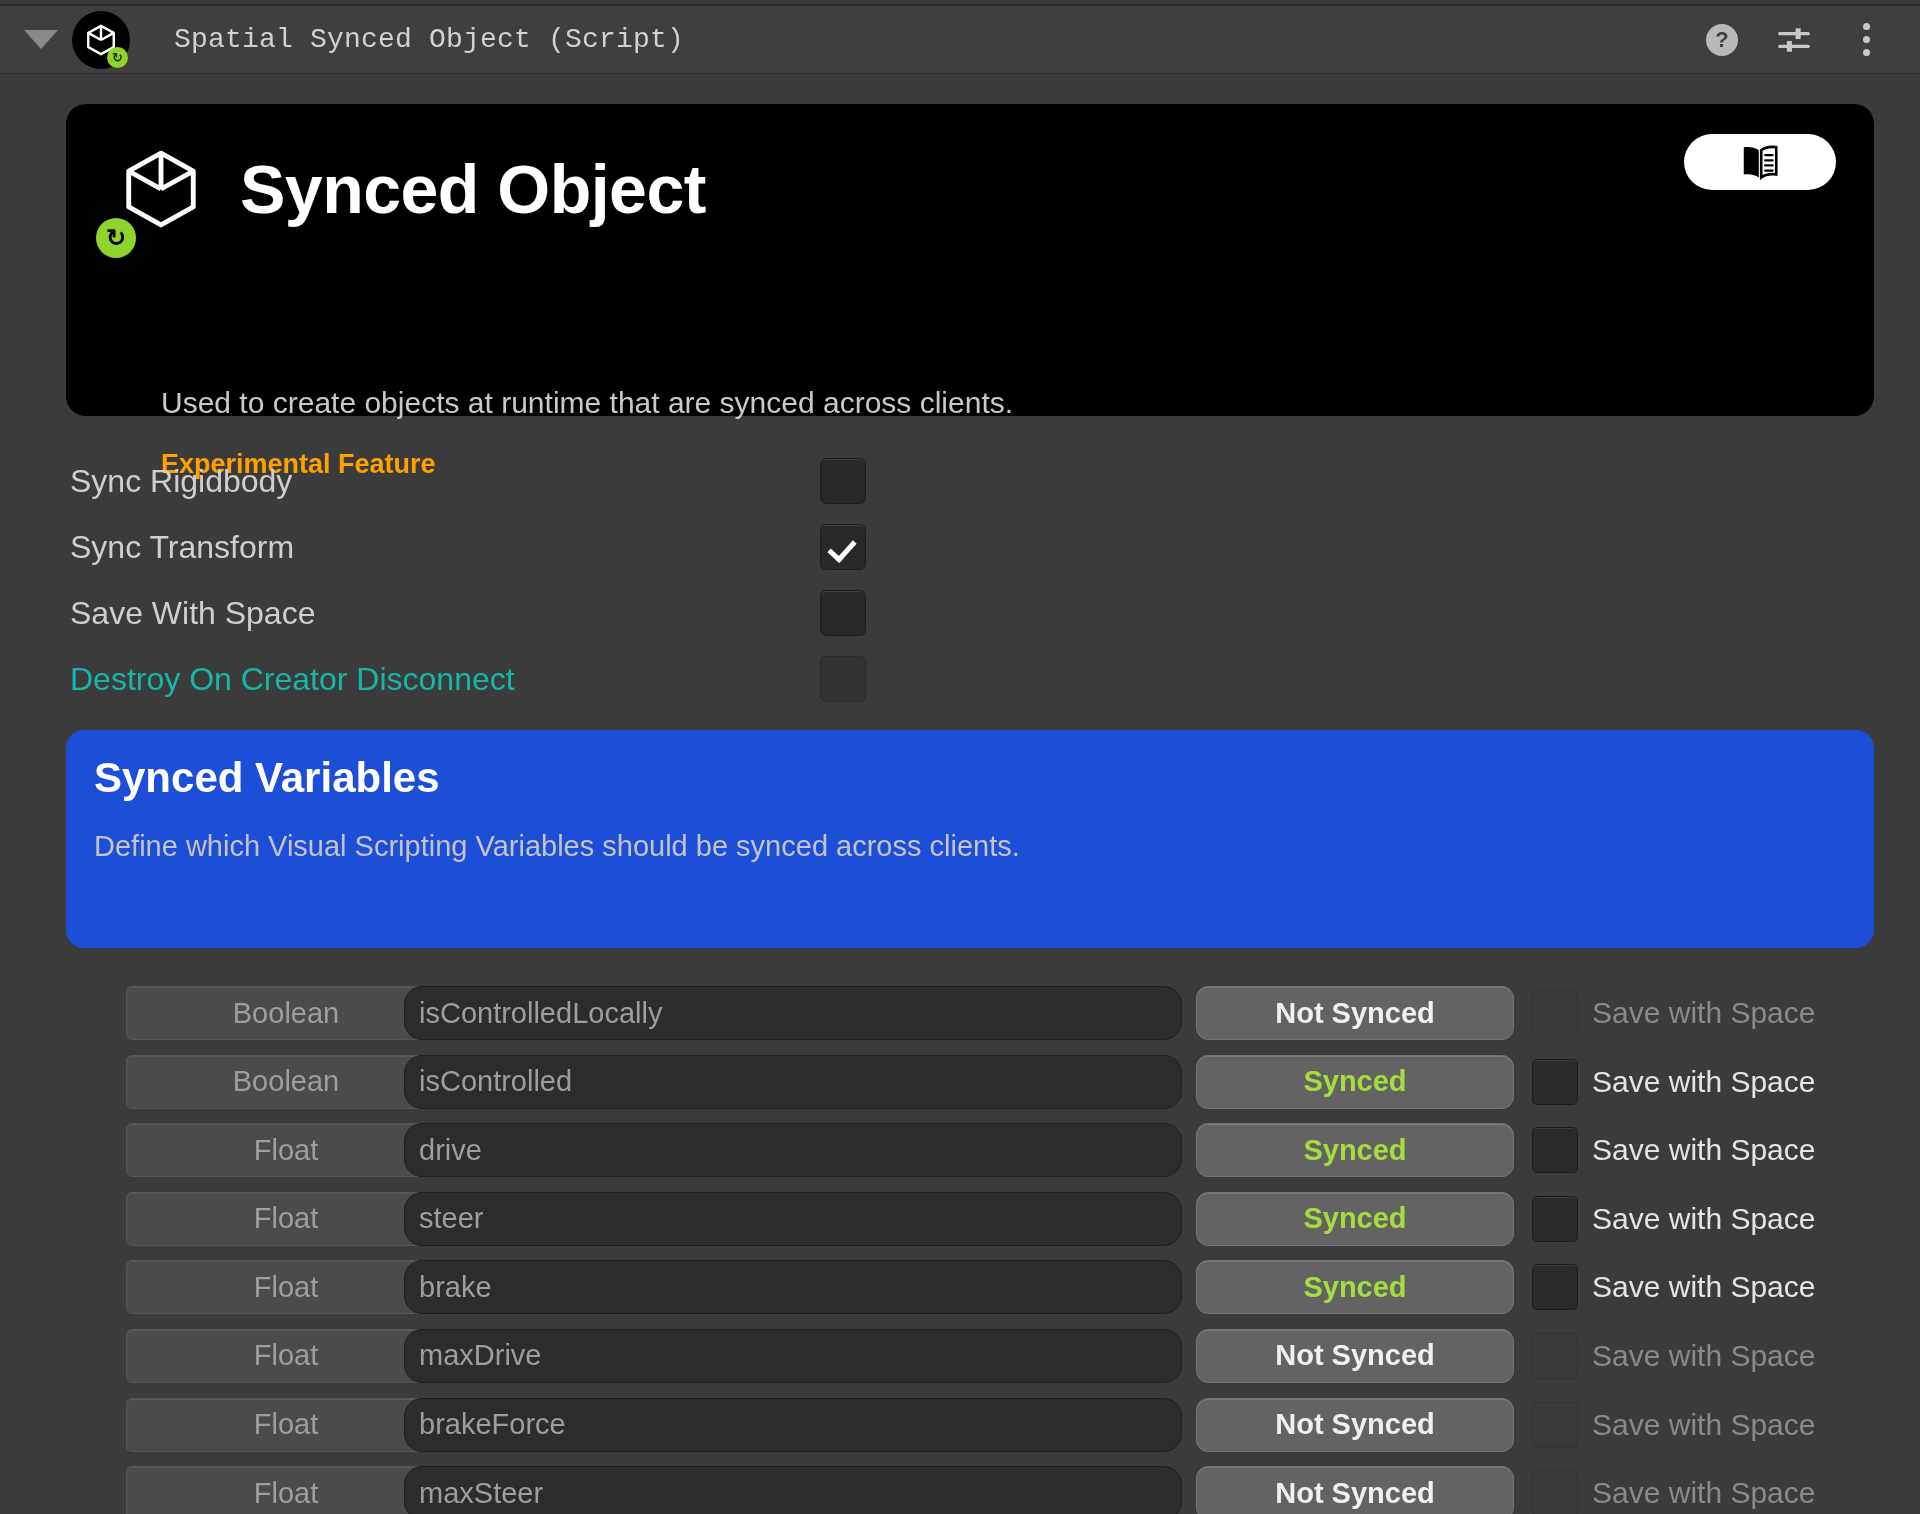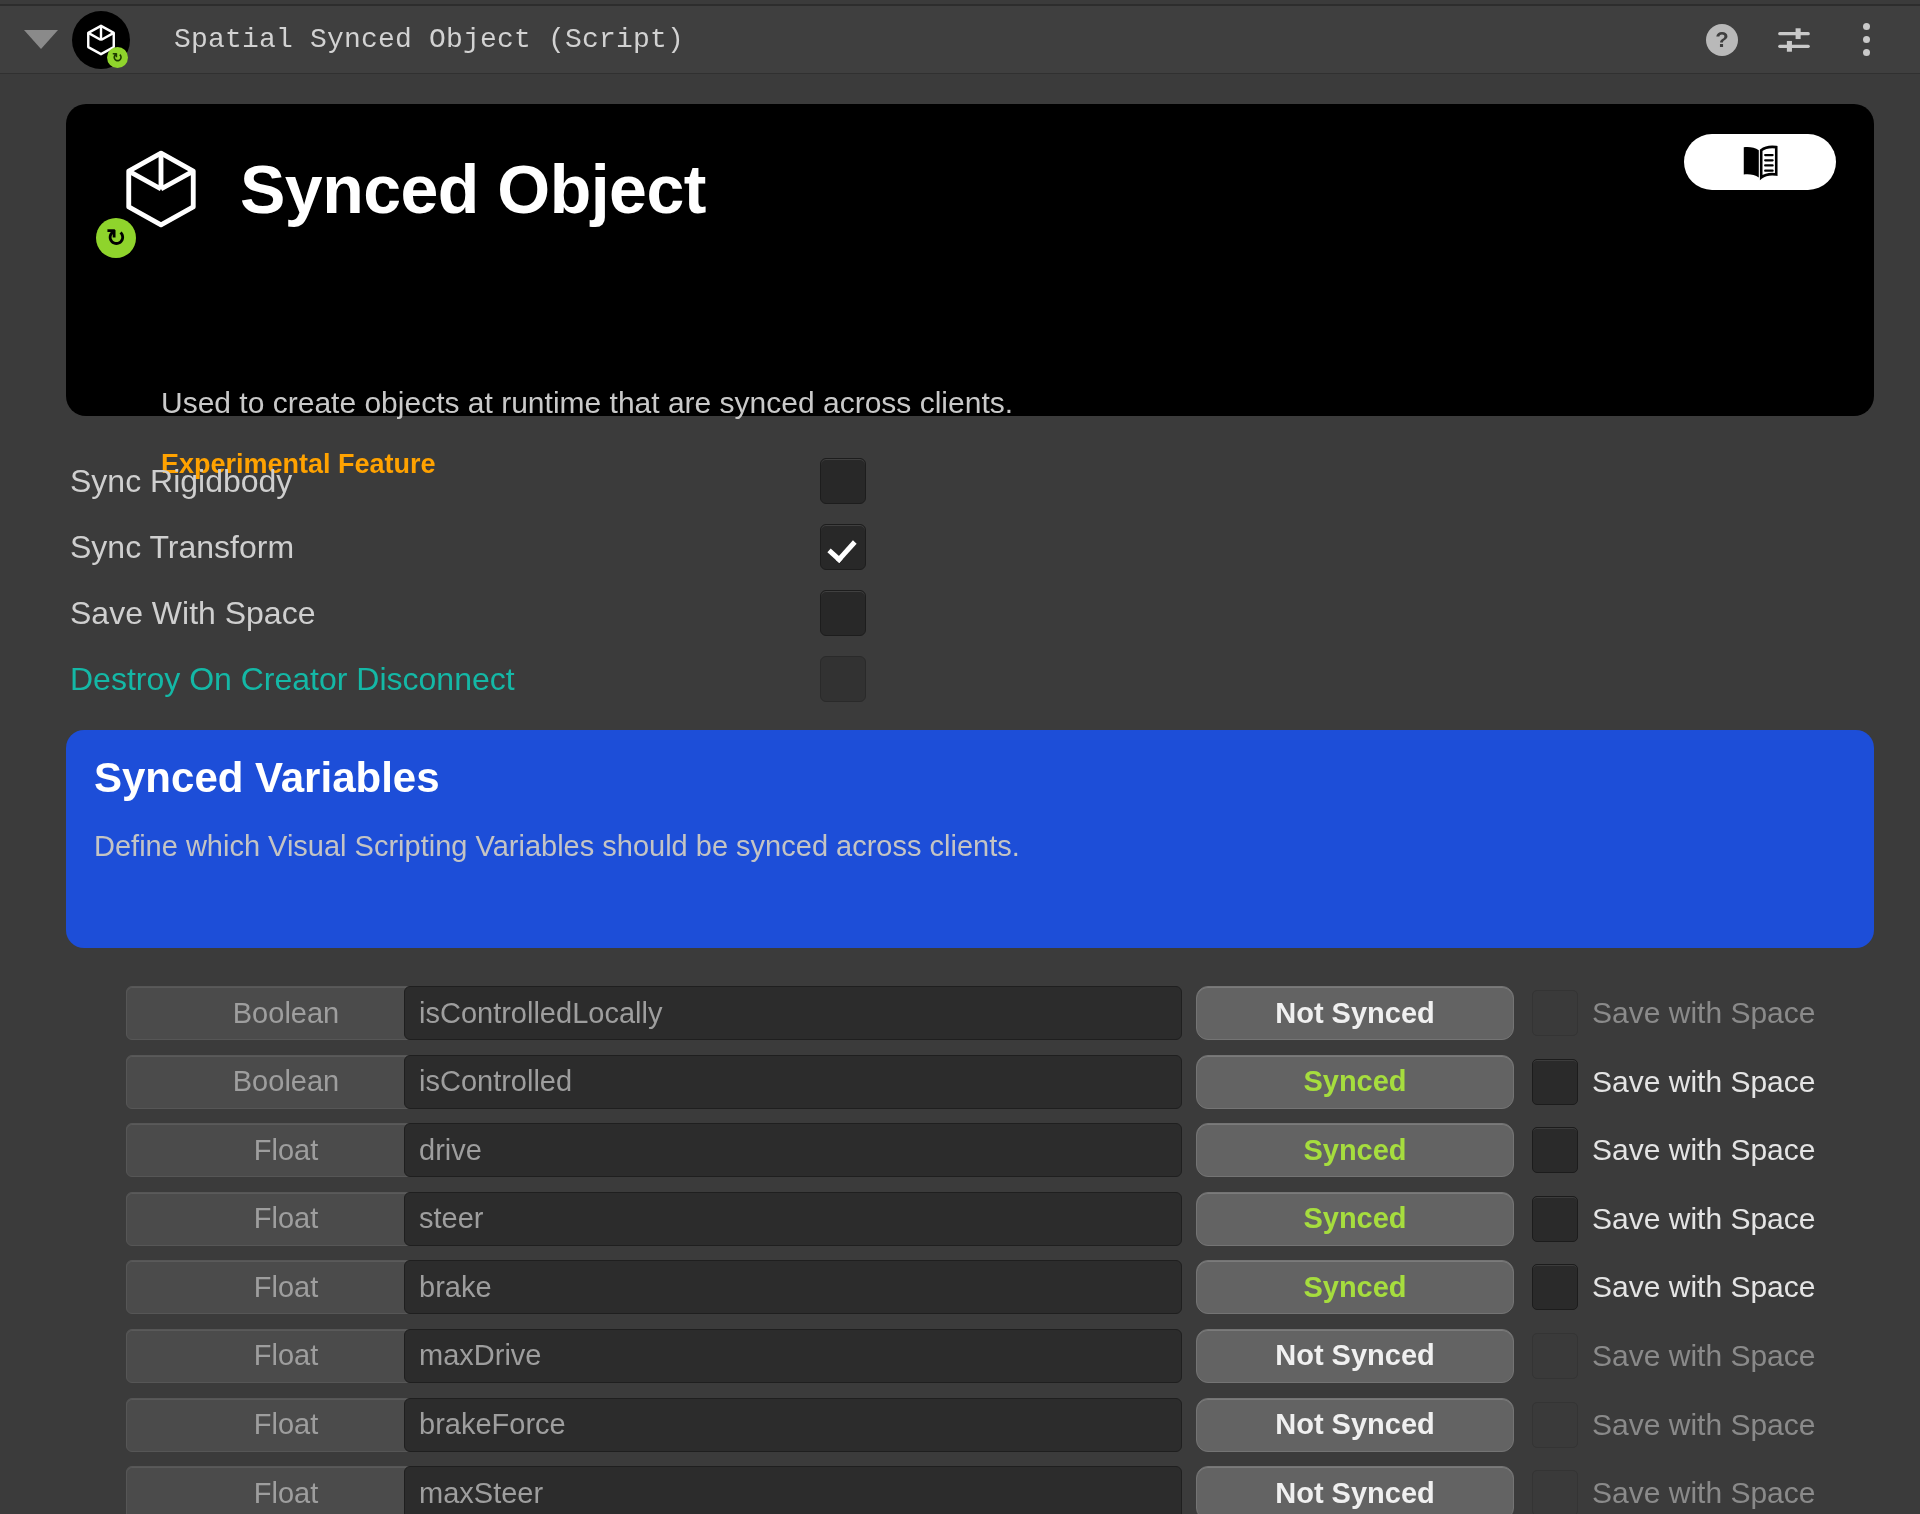--- a/index.html
+++ b/index.html
@@ -255,21 +255,21 @@
     font-size: 29px;
     color: #9e9e9e;
     cursor: pointer;
     margin-left: 48px;
   }
 
   .v-name {
     position: absolute;
     left: 404px; top: 4px;
     width: 778px; height: 54px;
-    border-radius: 6px;
+    border-radius: 18px;
     background: #2c2c2c;
     border: 1px solid #1f1f1f;
     display: flex; align-items: center;
     padding-left: 14px;
     font-size: 29px;
     color: #9e9e9e;
     cursor: text;
   }
 
   .v-sync {

